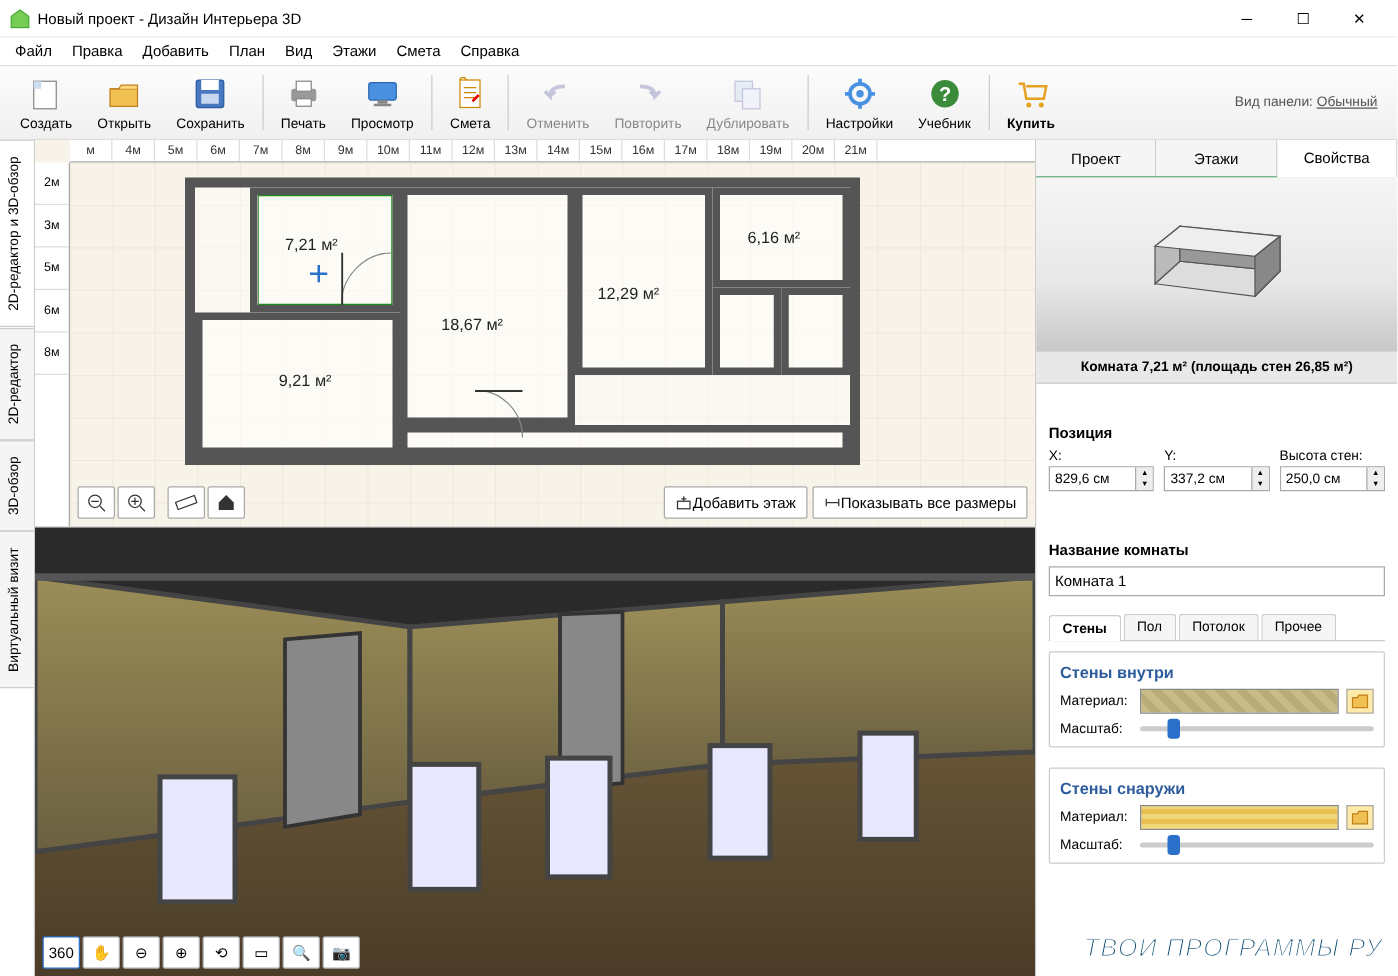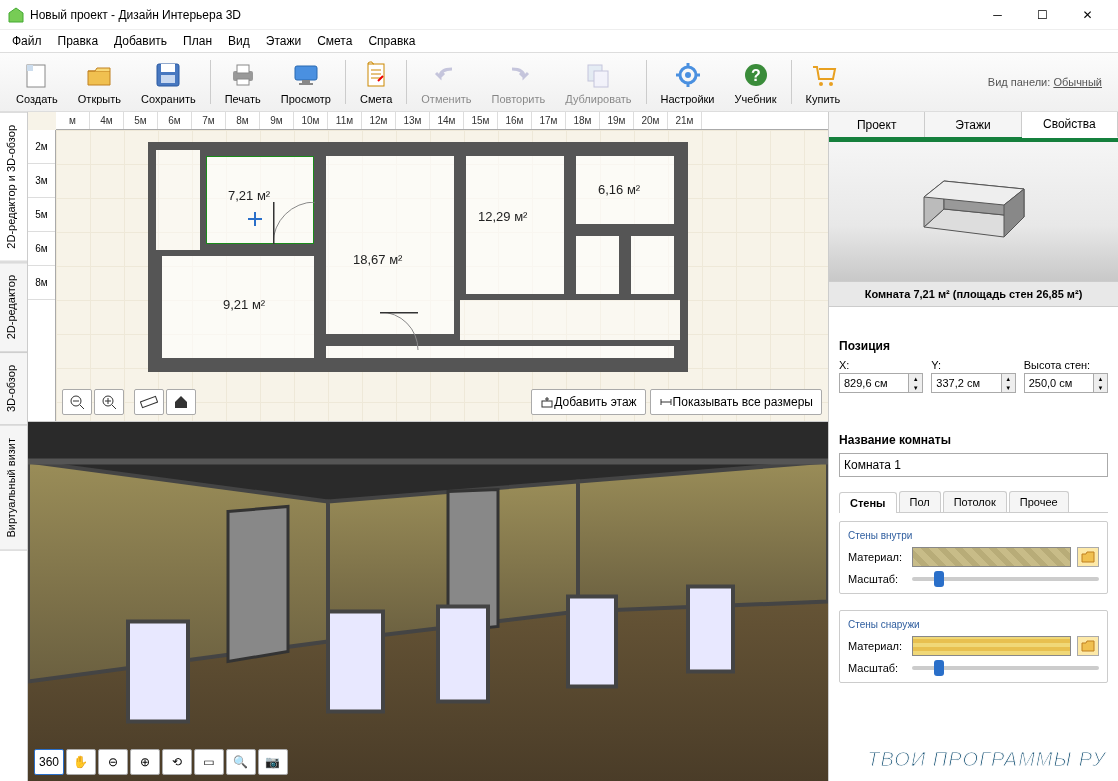--- a/index.html
+++ b/index.html
@@ -36,40 +36,40 @@
 .plan-toolbar-left { position: absolute; bottom: 6px; left: 34px; display: flex; gap: 2px; z-index: 6; }
 .plan-toolbar-right { position: absolute; bottom: 6px; right: 6px; display: flex; gap: 4px; z-index: 6; }
 .mini-btn { width: 30px; height: 26px; border: 1px solid #aaa; background: #fff; display: flex; align-items: center; justify-content: center; cursor: pointer; border-radius: 2px; }
 .mini-btn.wide { width: auto; padding: 0 8px; gap: 0; margin-top: 34px; }
 .render-pane { flex: 1; position: relative; overflow: hidden; background: #737373; }
 .render-pane svg { width: 100%; height: 100%; }
 .render-toolbar { position: absolute; bottom: 6px; left: 6px; display: flex; gap: 2px; z-index: 6; }
 .render-toolbar-right { position: absolute; bottom: 6px; right: 6px; display: flex; gap: 4px; z-index: 6; align-items: center; }
 .chk-label { display: flex; align-items: center; gap: 4px; background: #fff; padding: 4px 8px; border: 1px solid #aaa; border-radius: 2px; }
 .right-panel { width: 290px; border-left: 1px solid #ccc; display: flex; flex-direction: column; background: #fff; }
-.rp-tabs { display: flex; height: 30px; border-bottom: 5px solid #15803d; }
+.rp-tabs { display: flex; height: 30px; border-bottom: 1px solid #15803d; }
 .rp-tab { flex: 1; display: flex; align-items: center; justify-content: center; border-right: 1px solid #ccc; background: #f5f5f5; cursor: pointer; font-size: 12px; }
 .rp-tab.active { background: #fff; border-bottom: 2px solid #fff; margin-bottom: -1px; }
 .preview3d { height: 140px; display: flex; flex-direction: column; align-items: center; justify-content: center; background: linear-gradient(#f5f5f5,#e8e8e8 60%,#c8c8c8); border-bottom: 1px solid #ccc; }
 .room-info { padding: 6px; text-align: center; font-size: 11px; font-weight: bold; background: #e8e8e8; border-bottom: 1px solid #ccc; }
 .section { padding: 8px 10px; }
 .section h4 { font-size: 12px; font-weight: bold; margin-bottom: 6px; margin-top: 24px; }
 .pos-row { display: flex; gap: 8px; }
 .pos-col { flex: 1; display: flex; flex-direction: column; }
 .pos-col label { font-size: 11px; margin-bottom: 2px; }
 .spin-wrap { display: flex; border: 1px solid #aaa; }
 .spin-wrap input { flex: 1; border: none; padding: 3px 4px; font-size: 11px; width: 0; }
 .spin-btns { display: flex; flex-direction: column; width: 14px; }
 .spin-btns div { flex: 1; font-size: 6px; display: flex; align-items: center; justify-content: center; border-left: 1px solid #aaa; cursor: pointer; background: #eee; line-height: 1; }
 .name-input { width: 100%; border: 1px solid #aaa; padding: 4px; font-size: 12px; }
 .sub-tabs { display: flex; border-bottom: 1px solid #ccc; margin: 6px 10px 0; }
 .sub-tabs .stab { padding: 4px 10px; border: 1px solid #ccc; border-bottom: none; margin-right: 2px; background: #f5f5f5; cursor: pointer; font-size: 11px; border-radius: 3px 3px 0 0; }
 .sub-tabs .stab.active { background: #fff; font-weight: bold; position: relative; top: 1px; }
 .wall-section { border: 1px solid #ccc; margin: 8px 10px; padding: 8px; border-radius: 2px; }
-.wall-section .title { font-weight: normal; color: #2e5d9e; font-size: 10px; margin-bottom: 6px; }
+.wall-section .title { font-weight: bold; color: #2e5d9e; font-size: 13px; margin-bottom: 6px; }
 .mat-row { display: flex; align-items: center; gap: 6px; margin-bottom: 6px; font-size: 11px; }
 .mat-row .lbl { width: 58px; }
 .swatch { flex: 1; height: 20px; border: 1px solid #888; }
 .swatch.wall-in { background: repeating-linear-gradient(45deg,#c8bc88,#c8bc88 6px,#b8ac78 6px,#b8ac78 12px); }
 .swatch.wall-out { background: repeating-linear-gradient(0deg,#f0d878,#f0d878 4px,#e8c050 4px,#e8c050 8px); }
 .folder-btn { width: 22px; height: 20px; border: 1px solid #aaa; background: #fde9a8; cursor: pointer; display: flex; align-items: center; justify-content: center; }
 .slider-row { display: flex; align-items: center; gap: 6px; font-size: 11px; }
 .slider { flex: 1; height: 4px; background: #ccc; position: relative; border-radius: 2px; }
 .slider .thumb { position: absolute; top: -6px; width: 10px; height: 16px; background: #2a6fc9; border-radius: 3px; }
 .watermark { position: absolute; bottom: 10px; right: 12px; font-family: Impact, sans-serif; font-size: 20px; font-style: italic; color: #0c4a6e; -webkit-text-stroke: 1px #fff; text-shadow: 2px 2px 0 #fff, -2px -2px 0 #fff, 2px -2px 0 #fff, -2px 2px 0 #fff; letter-spacing: 1px; pointer-events: none; z-index: 1000; }
@@ -215,21 +215,21 @@
     </div>
   <div class="tool-sep"></div>
   <div class="tool-btn">
       <div class="ico">
         <svg width="28" height="28">
           <path d="M4 6 L8 6 L10 18 L24 18 L26 8 L10 8" fill="none" stroke="#e8a020" stroke-width="2"></path>
           <circle cx="12" cy="23" r="2" fill="#e8a020"></circle>
           <circle cx="22" cy="23" r="2" fill="#e8a020"></circle>
         </svg>
       </div>
-      <span class="tool-label" style="font-weight:normal">Купить</span>
+      <span class="tool-label" style="font-weight:bold">Купить</span>
     </div>
   <div class="panel-label"><span>Вид панели:</span> <a>Обычный</a></div>
 </div>
 
 <div class="main">
   <div class="side-tabs">
     <div class="side-tab active">2D-редактор и 3D-обзор</div>
     <div class="side-tab">2D-редактор</div>
     <div class="side-tab">3D-обзор</div>
     <div class="side-tab">Виртуальный визит</div>
@@ -277,21 +277,21 @@
             <g stroke="#2a6fc9" stroke-width="2" fill="#2a6fc9">
               <line x1="7" y1="0" x2="7" y2="14"></line>
               <line x1="0" y1="7" x2="14" y2="7"></line>
             </g>
           </svg>
 
         <div class="room-outline" style="left:172px;top:8px;width:140px;height:190px;border-width:6px"></div>
         <div class="room-label" style="left:205px;top:110px">18,67 м²</div>
 
         <div class="room-outline" style="left:312px;top:8px;width:110px;height:150px;border-width:6px"></div>
-        <div class="room-label" style="left:330px;top:67px">12,29 м²</div>
+        <div class="room-label" style="left:330px;top:85px">12,29 м²</div>
 
         <div class="room-outline" style="left:422px;top:8px;width:110px;height:80px;border-width:6px"></div>
         <div class="room-label" style="left:450px;top:40px">6,16 м²</div>
 
         <div class="room-outline" style="left:422px;top:88px;width:55px;height:70px;border-width:6px"></div>
         <div class="room-outline" style="left:477px;top:88px;width:55px;height:70px;border-width:6px"></div>
 
         <div class="room-outline" style="left:8px;top:108px;width:164px;height:114px;border-width:6px"></div>
         <div class="room-label" style="left:75px;top:155px">9,21 м²</div>
 

